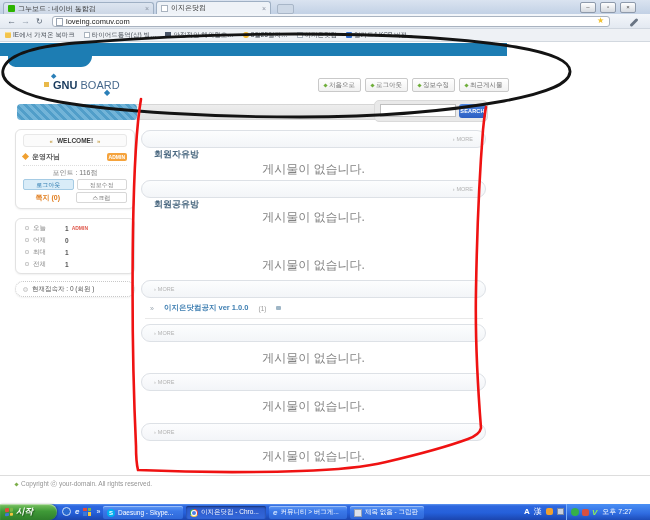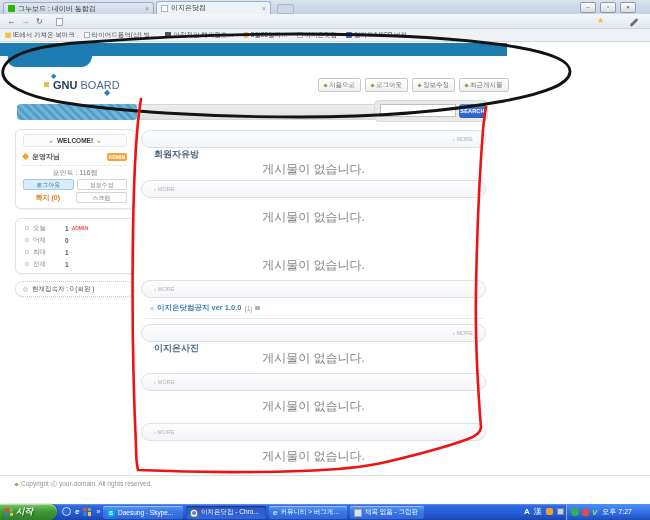--- a/index.html
+++ b/index.html
@@ -86,21 +86,21 @@
   #sbox3{top:281px;height:16px;border:1px dotted #c8c8c8;border-radius:9px;display:flex;align-items:center;gap:4px;
          padding:0 7px;font-size:6.5px;color:#555;}
   .v-bullet{width:5px;height:5px;border-radius:50%;background:#eee;border:1px solid #ccc;box-sizing:border-box;flex:0 0 auto;}
   
   .bheader{position:absolute;left:141px;width:345px;height:18px;background:linear-gradient(#fcfdfe,#f3f5f8);
            border:1px solid #dde1e6;border-radius:10px;display:flex;align-items:center;box-sizing:border-box;padding:0 12px;}
   .btitle{font-size:9px;font-weight:bold;color:#4a6880;flex:1;margin-top:30px;}
   .bmore{font-size:5.5px;color:#b2b2b2;display:flex;gap:2px;align-items:center;}
   .bempty{position:absolute;left:141px;width:345px;text-align:center;font-size:12px;color:#828282;}
   .bpost{position:absolute;left:150px;top:303px;width:330px;font-size:7.5px;color:#3f7fb2;font-weight:bold;
-         display:flex;align-items:center;gap:3px;}
+         display:flex;align-items:center;gap:10px;}
   .bpost-bullet{color:#9aa6b0;font-weight:normal;font-size:7px;}
   .bpost-count{color:#999;font-weight:normal;font-size:6.5px;}
   .newdot{width:5px;height:4px;background:#9fb6c6;border-radius:1px;}
   .bline{position:absolute;left:145px;top:318px;width:338px;height:1px;background:#e9e9e9;}
   .footer-line{position:absolute;left:0;top:475px;width:650px;height:1px;background:#ddd;}
   .footer{position:absolute;left:15px;top:480px;font-size:6.5px;color:#949494;display:flex;align-items:center;gap:3px;}
   .footer .sprout{background:#7cae4a;}
   
   .taskbar{position:absolute;left:0;top:504px;width:650px;height:16px;
            background:linear-gradient(#5f97f2 0%,#2e68df 12%,#2560da 55%,#1b45ae 100%);}
@@ -163,20 +163,21 @@
   <div class="winbtns">
     <div class="winbtn">–</div>
     <div class="winbtn">▫</div>
     <div class="winbtn">×</div>
   </div>
 
   <div class="toolbar"></div>
   <div class="navbtn" style="left:7px">←</div>
   <div class="navbtn" style="left:21px;color:#98a3b1">→</div>
   <div class="navbtn" style="left:36px;font-size:8px">↻</div>
+  <div class="omnibox">loveing.comuv.com</div>
   <div class="omni-pageicon"></div>
   <div class="omni-star">★</div>
   <div class="wrench"></div>
 
   <div class="bookmarksbar">
     <span class="bm">
       <span class="bm-ico ico-folder"></span>
       <span>IE에서 가져온 북마크</span>
     </span>
     <span class="bm">
@@ -288,20 +289,21 @@
   <div class="bheader" style="top:130px">
     <span class="btitle">회원자유방</span>
     <span class="bmore">
         <span>›</span>
         <span>MORE</span>
       </span>
   </div>
   <div class="bempty" style="top:161px">게시물이 없습니다.</div>
 
   <div class="bheader" style="top:180px">
+    <span class="btitle">회원공유방</span>
     <span class="bmore">
         <span>›</span>
         <span>MORE</span>
       </span>
   </div>
   <div class="bempty" style="top:209px">게시물이 없습니다.</div>
 
   <div class="bempty" style="top:257px">게시물이 없습니다.</div>
 
   <div class="bheader" style="top:280px">
@@ -312,21 +314,20 @@
   </div>
   <div class="bpost">
     <span class="bpost-bullet">»</span>
     <span>이지은닷컴공지 ver 1.0.0</span>
     <span class="bpost-count">(1)</span>
     <span class="newdot"></span>
   </div>
   <div class="bline"></div>
 
   <div class="bheader" style="top:324px">
-    <span class="btitle">이지은사진</span>
     <span class="bmore">
         <span>›</span>
         <span>MORE</span>
       </span>
   </div>
   <div class="bempty" style="top:350px">게시물이 없습니다.</div>
 
   <div class="bheader" style="top:373px">
     <span class="bmore">
         <span>›</span>

